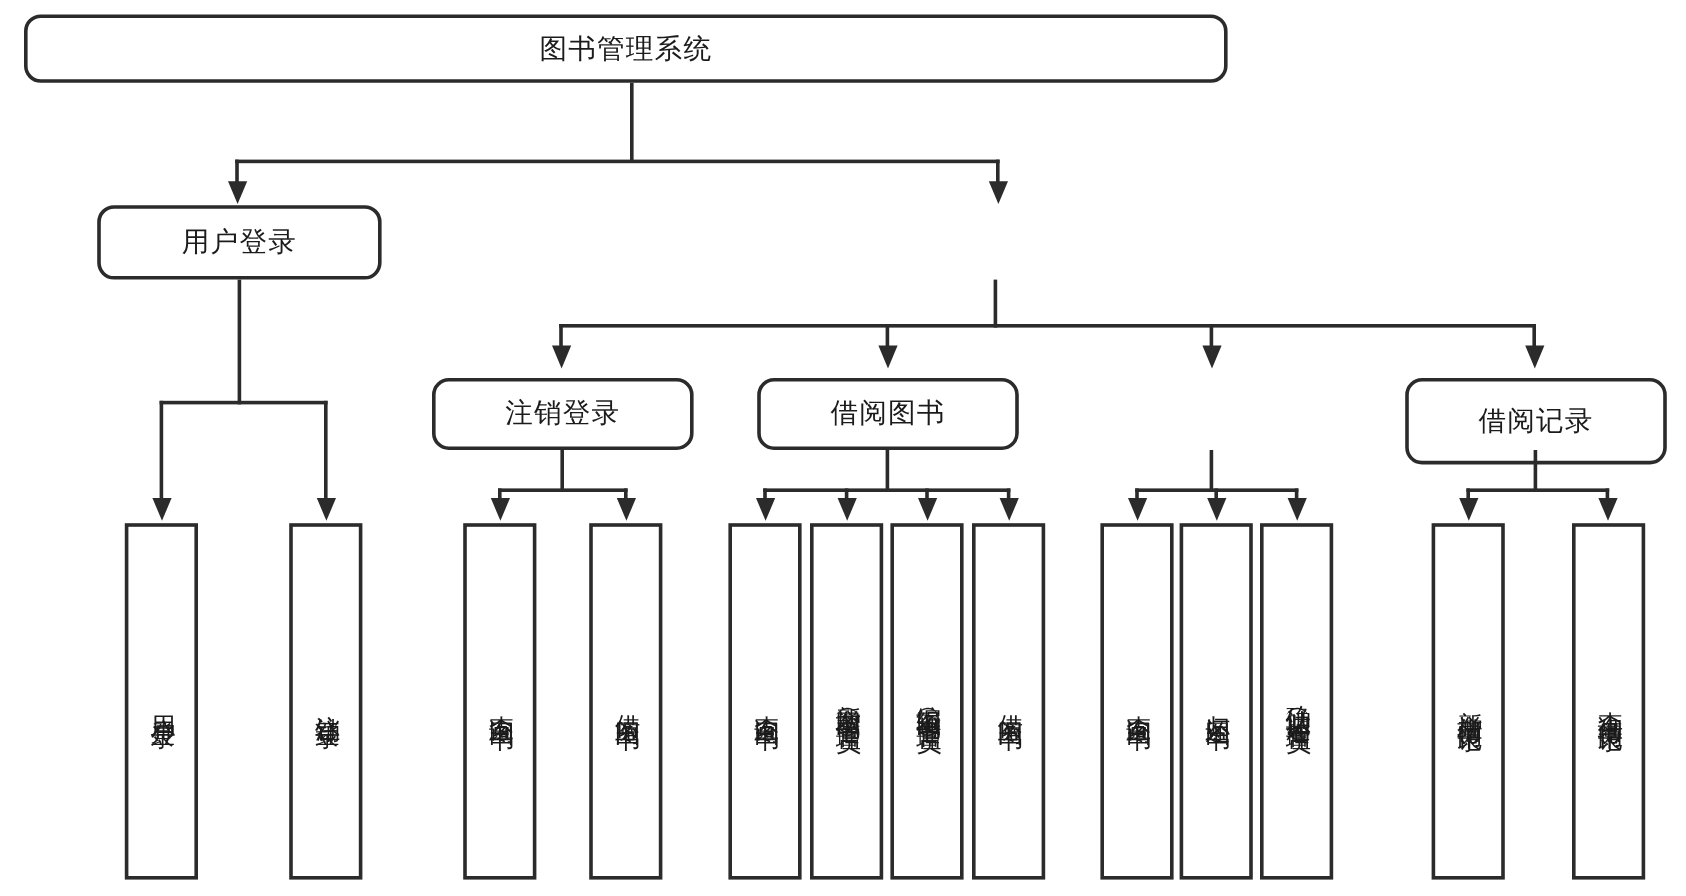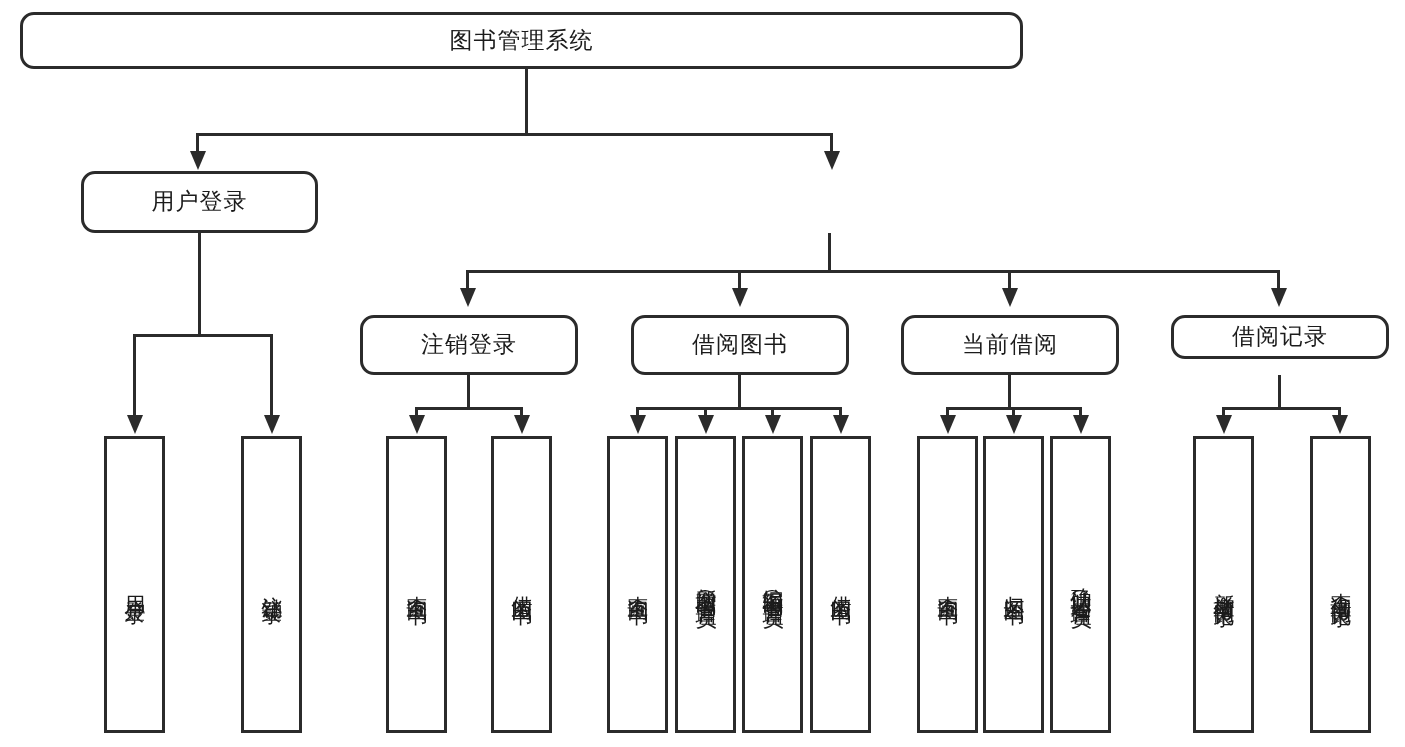--- a/index.html
+++ b/index.html
@@ -108,24 +108,21 @@
   <div class="arrow" style="left:1002px; top:288px;"></div>
   <div class="edge v" style="left:1277px; top:270px; height:22px;"></div>
   <div class="arrow" style="left:1271px; top:288px;"></div>
 
   <div class="node horiz" style="left:360px; top:315px; width:218px; height:60px;">
     <span class="node-label">注销登录</span>
   </div>
   <div class="node horiz" style="left:631px; top:315px; width:218px; height:60px;">
     <span class="node-label">借阅图书</span>
   </div>
-  <div class="node horiz" style="left:901px; top:315px; width:218px; height:60px;">
-    <span class="node-label">当前借阅</span>
-  </div>
-  <div class="node horiz" style="left:1171px; top:315px; width:218px; height:44px;">
+  <div class="node horiz" style="left:1171px; top:315px; width:218px; height:72px;">
     <span class="node-label">借阅记录</span>
   </div>
 
   <div class="edge v" style="left:467px; top:375px; height:35px;"></div>
   <div class="edge h" style="left:415px; top:407px; width:108px;"></div>
   <div class="edge v" style="left:415px; top:407px; height:12px;"></div>
   <div class="arrow" style="left:409px; top:415px;"></div>
   <div class="edge v" style="left:520px; top:407px; height:12px;"></div>
   <div class="arrow" style="left:514px; top:415px;"></div>
 

